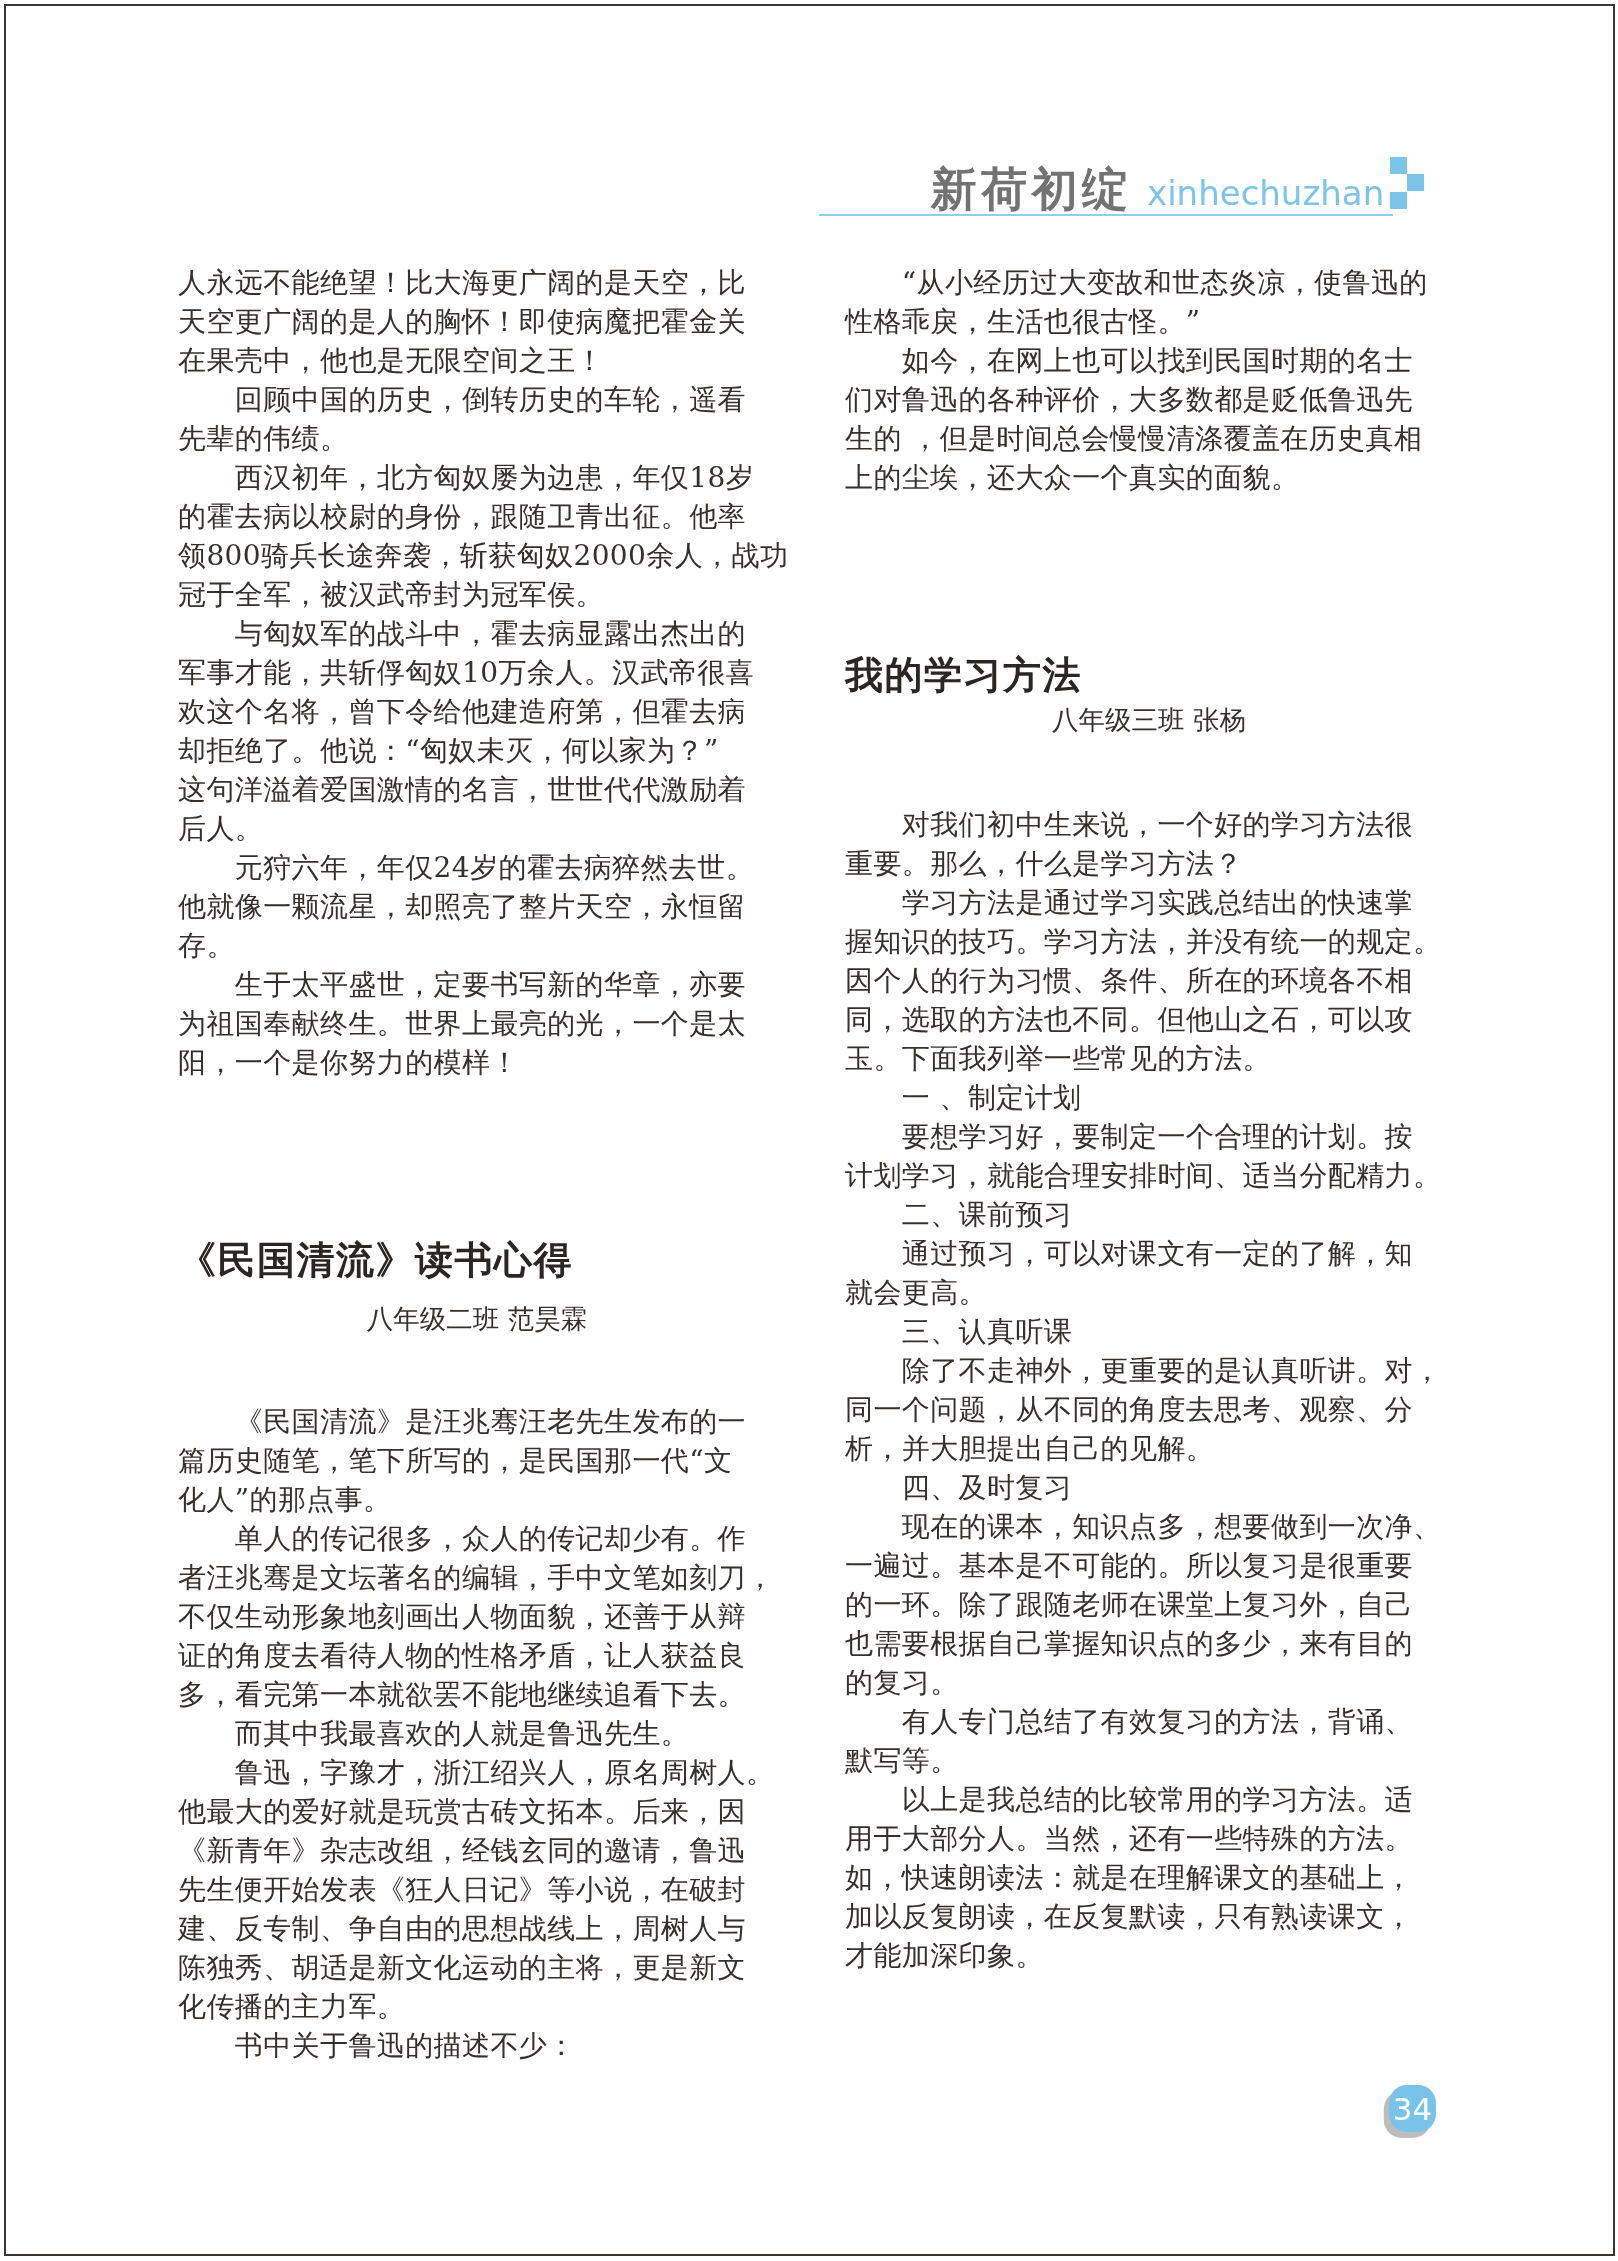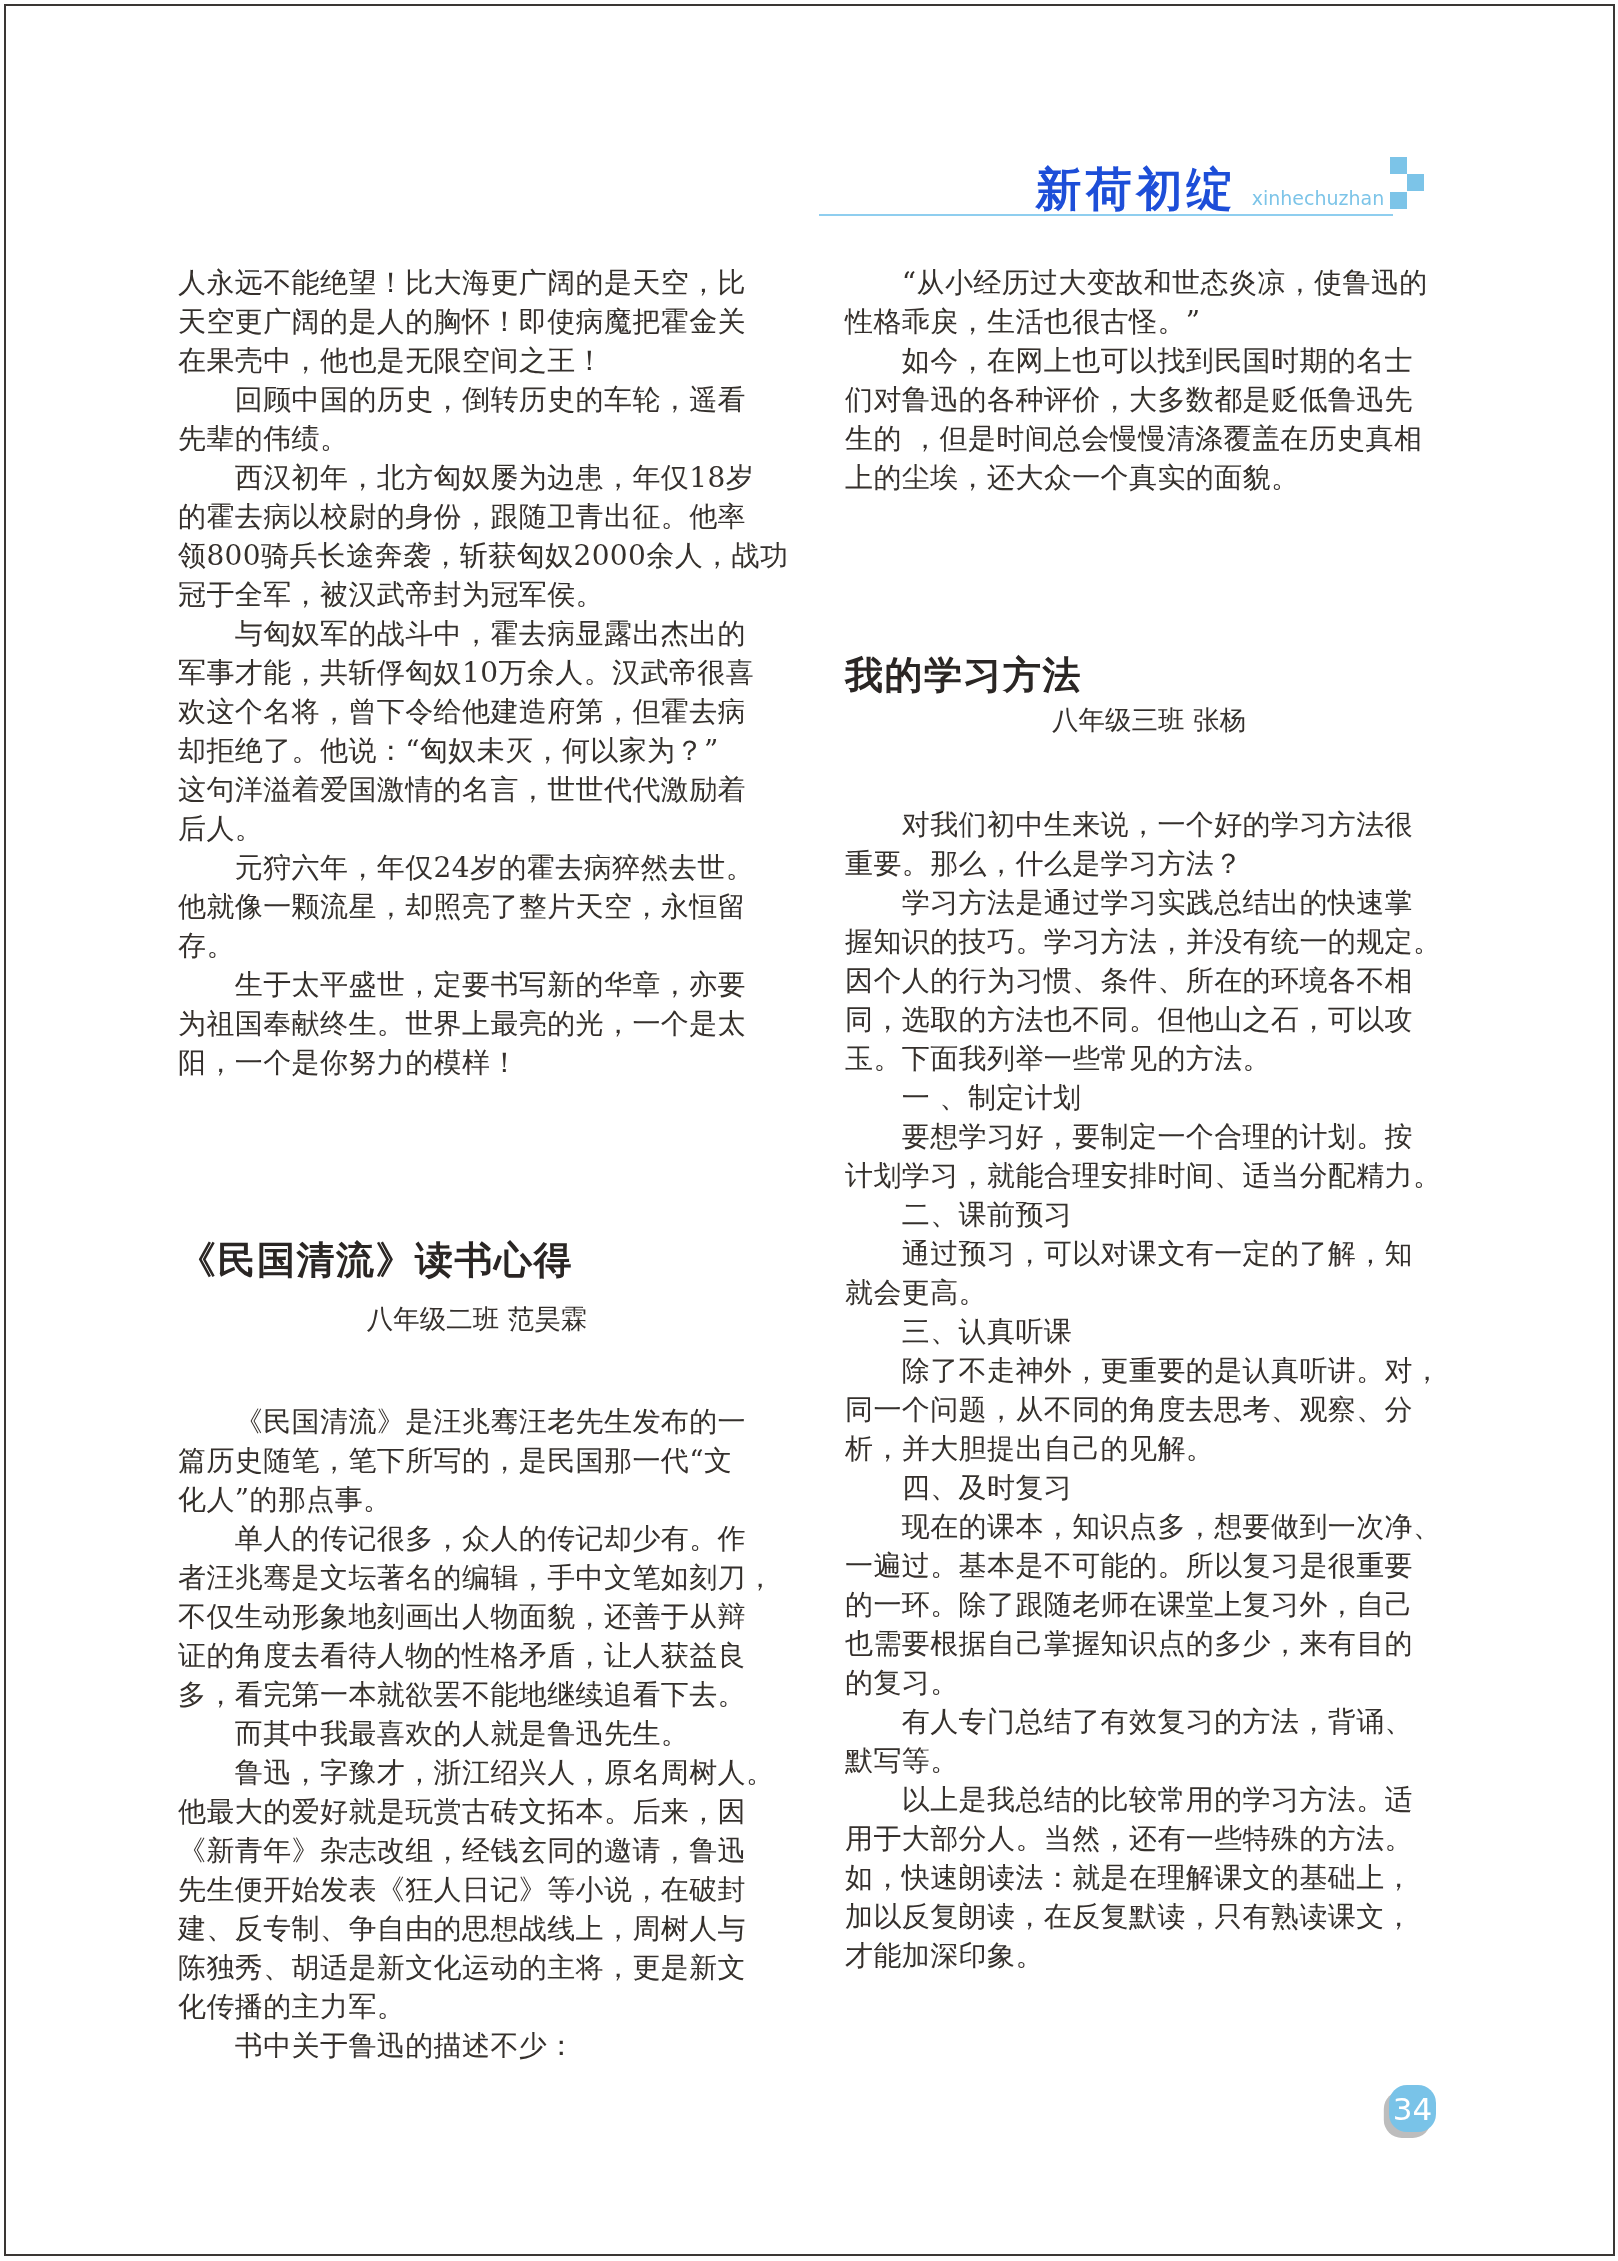--- a/index.html
+++ b/index.html
@@ -24,25 +24,25 @@
   .masthead-rule{
     position:absolute;left:0;bottom:0;width:100%;height:2.2px;
     background:#8fceef;
   }
   .masthead-text{
     position:absolute;right:8.8px;bottom:4.4px;
     display:flex;align-items:baseline;gap:14.7px;
   }
   .logo-cn{
     font-size:46px;font-weight:bold;letter-spacing:4.4px;
-    color:#1d4ed8;line-height:1;
+    color:#737373;line-height:1;
     font-family:"DejaVu Sans","Liberation Sans",sans-serif;
   }
   .logo-py{
-    font-size:19px;color:#7cc4e8;line-height:1;
+    font-size:34px;color:#7cc4e8;line-height:1;
     font-family:"DejaVu Sans","Liberation Sans",sans-serif;
   }
   .deco-sq{position:absolute;width:17px;height:17px;background:#7cc4e8;}
   .sq1{left:1390px;top:157px;}
   .sq2{left:1407px;top:174px;}
   .sq3{left:1390px;top:192px;}
   
   .col{position:absolute;top:263px;}
   .col-left{left:178px;width:598px;}
   .col-right{left:845px;width:608px;}

